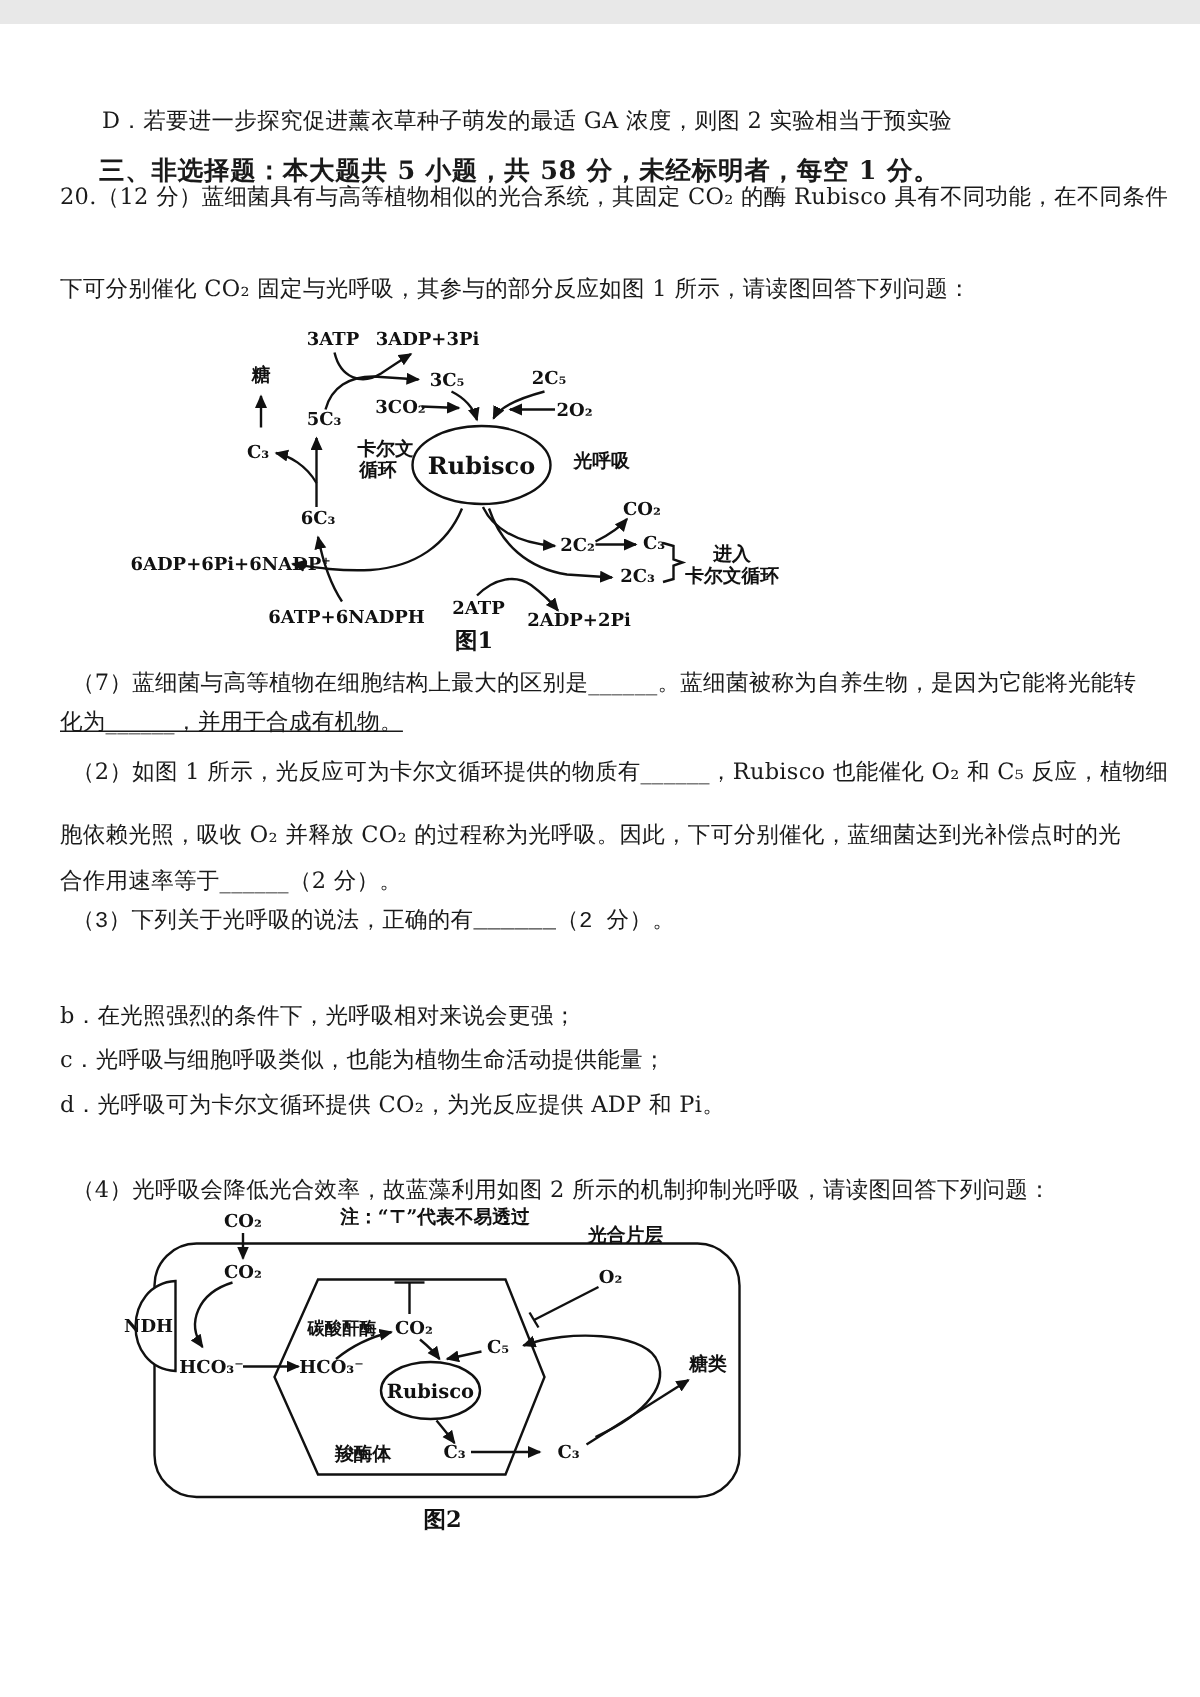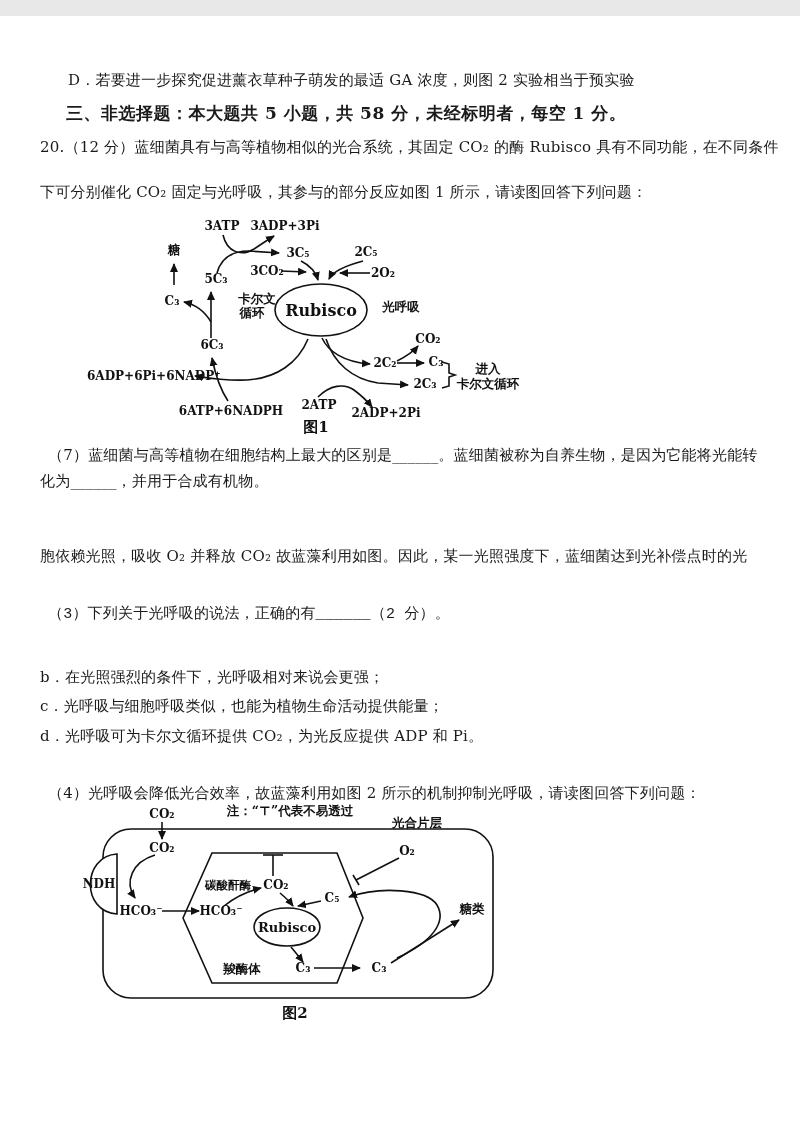--- a/index.html
+++ b/index.html
@@ -20,27 +20,29 @@
   .big{font-size:16px;}
   .cap{font-size:15px;}
 </style>
 </head>
 <body>
 
 <div class="page">
 
   <div class="tline" style="left:68px;top:55px;">D．若要进一步探究促进薰衣草种子萌发的最适 GA 浓度，则图 2 实验相当于预实验</div>
   <div class="tline heading" style="left:66px;top:86px;">三、非选择题：本大题共 5 小题，共 58 分，未经标明者，每空 1 分。</div>
-  <div class="tline" style="left:40px;top:122px;text-align:center;">20.（12 分）蓝细菌具有与高等植物相似的光合系统，其固定 CO₂ 的酶 Rubisco 具有不同功能，在不同条件</div>
+  <div class="tline" style="left:40px;top:106px;text-align:center;">20.（12 分）蓝细菌具有与高等植物相似的光合系统，其固定 CO₂ 的酶 Rubisco 具有不同功能，在不同条件</div>
   <div class="tline" style="left:40px;top:167px;">下可分别催化 CO₂ 固定与光呼吸，其参与的部分反应如图 1 所示，请读图回答下列问题：</div>
 
   <div class="tline" style="left:48px;top:430px;">（7）蓝细菌与高等植物在细胞结构上最大的区别是______。蓝细菌被称为自养生物，是因为它能将光能转</div>
-  <div class="tline" style="left:40px;top:456px;">化为______，并用于合成有机物。</div>
+  <div class="tline" style="left:40px;top:456px;text-decoration:underline;">化为______，并用于合成有机物。</div>
 
-  <div class="tline" style="left:40px;top:531px;">胞依赖光照，吸收 O₂ 并释放 CO₂ 故蓝藻利用如图。因此，某一光照强度下，蓝细菌达到光补偿点时的光</div>
+  <div class="tline" style="left:48px;top:489px;">（2）如图 1 所示，光反应可为卡尔文循环提供的物质有______，Rubisco 也能催化 O₂ 和 C₅ 反应，植物细</div>
+  <div class="tline" style="left:40px;top:531px;">胞依赖光照，吸收 O₂ 并释放 CO₂ 的过程称为光呼吸。因此，下可分别催化，蓝细菌达到光补偿点时的光</div>
+  <div class="tline" style="left:40px;top:562px;">合作用速率等于______（2 分）。</div>
 
   <div class="tline" style="left:48px;top:588px;font-family:Liberation Mono, monospace;">（3）下列关于光呼吸的说法，正确的有______（2 分）。</div>
   <div class="tline" style="left:40px;top:652px;">b．在光照强烈的条件下，光呼吸相对来说会更强；</div>
   <div class="tline" style="left:40px;top:681px;">c．光呼吸与细胞呼吸类似，也能为植物生命活动提供能量；</div>
   <div class="tline" style="left:40px;top:711px;">d．光呼吸可为卡尔文循环提供 CO₂，为光反应提供 ADP 和 Pi。</div>
   <div class="tline" style="left:48px;top:768px;">（4）光呼吸会降低光合效率，故蓝藻利用如图 2 所示的机制抑制光呼吸，请读图回答下列问题：</div>
 
   <svg style="left:80px;top:195px;" width="460" height="230" viewBox="0 0 460 230">
     <defs>
       <marker id="m1" markerUnits="userSpaceOnUse" markerWidth="10" markerHeight="10" refX="8" refY="4" orient="auto">

